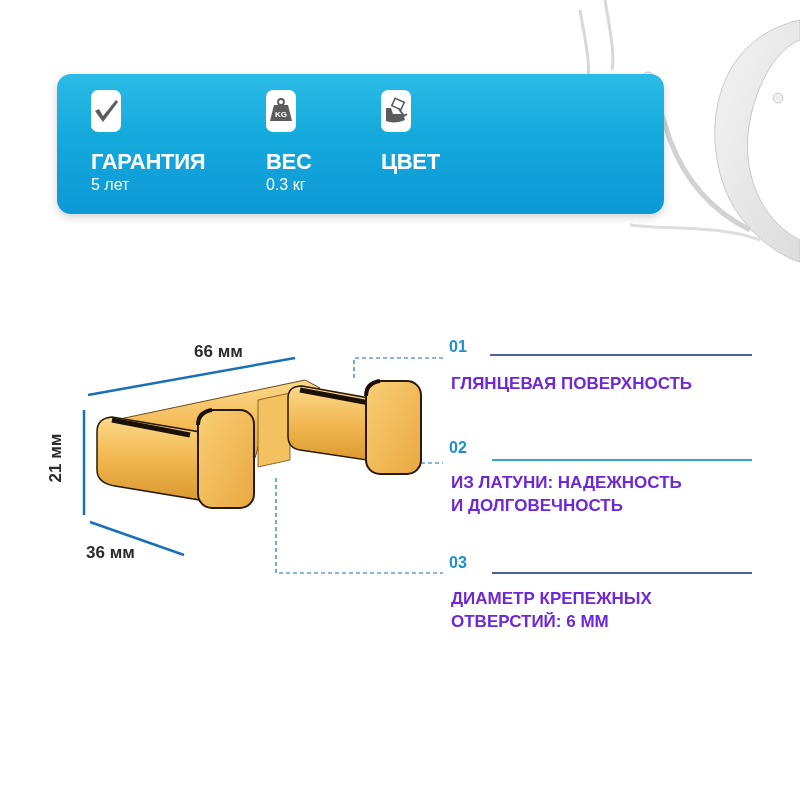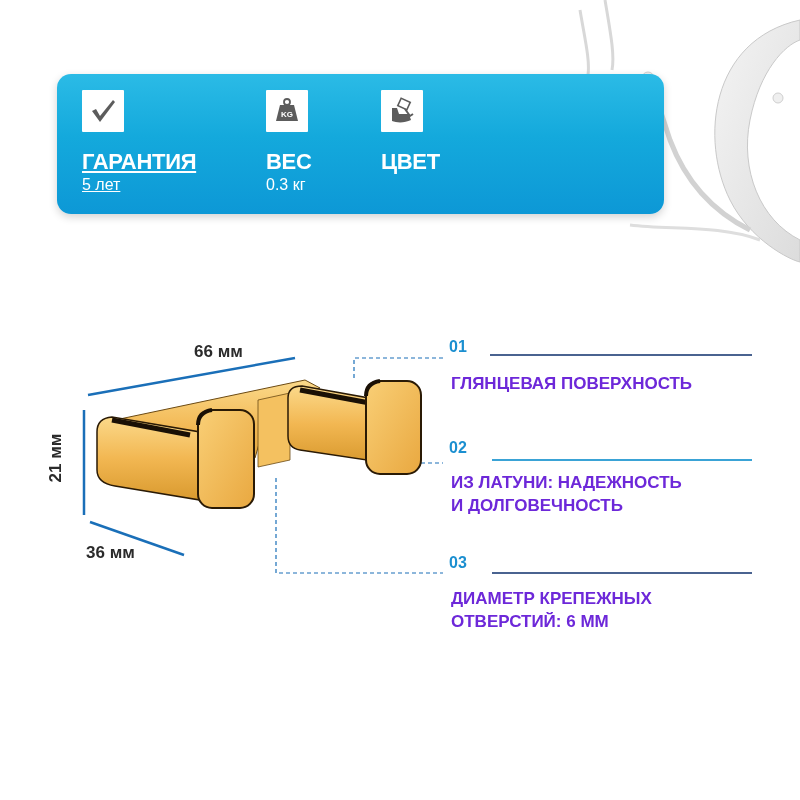--- a/index.html
+++ b/index.html
@@ -9,21 +9,21 @@
   .splash { position: absolute; right: 0; top: 0; width: 240px; height: 290px; pointer-events: none; }
 
   .info-card {
     position: absolute; left: 57px; top: 74px; width: 607px; height: 140px;
     border-radius: 14px;
     background: linear-gradient(180deg, #2bbbe6 0%, #14a9dc 45%, #0d98d6 100%);
     box-shadow: 0 3px 8px rgba(0,0,0,0.18);
   }
   .spec { position: absolute; top: 16px; color: #fff; }
   .spec .icon-box {
-    width: 42px; height: 42px; background: #fff; border-radius: 1px;
+    width: 30px; height: 42px; background: #fff; border-radius: 7px;
     display: flex; align-items: center; justify-content: center;
   }
   .spec .label { margin-top: 18px; font-weight: 700; font-size: 22px; letter-spacing: -0.3px; line-height: 24px; white-space: nowrap; }
   .spec .value { font-size: 16px; line-height: 22px; white-space: nowrap; font-weight: 400; }
 
   .dim-label { position: absolute; font-size: 17px; color: #2b2b2b; font-weight: 700; white-space: nowrap; }
   .dim-label.rot { transform: rotate(-90deg); transform-origin: center; }
 
   .diagram { position: absolute; left: 0; top: 0; width: 800px; height: 800px; }
 
@@ -42,21 +42,21 @@
   </defs>
   <path d="M240 20 C150 40 140 140 170 200 C190 240 230 260 240 262 L240 240 C200 220 180 170 190 120 C200 70 225 45 240 40 Z" fill="url(#sp)" stroke="#c9c9c9" stroke-width="1"></path>
   <path d="M20 10 C25 40 30 60 28 75 M45 0 C50 30 55 55 52 70" stroke="#d8d8d8" stroke-width="3" fill="none"></path>
   <path d="M85 80 C95 90 100 110 110 140 C125 180 150 210 190 230" stroke="#d2d2d2" stroke-width="5" fill="none"></path>
   <circle cx="88" cy="78" r="6" fill="#efefef" stroke="#cfcfcf"></circle>
   <circle cx="218" cy="98" r="5" fill="#efefef" stroke="#cfcfcf"></circle>
   <path d="M70 225 C110 230 160 225 200 240" stroke="#dedede" stroke-width="3" fill="none"></path>
 </svg>
 
 <div class="info-card">
-  <div class="spec" style="left:25px;text-decoration:underline;">
+  <div class="spec" style="left:34px;">
     <div class="icon-box">
       <svg width="30" height="30" viewBox="0 0 30 30">
           <path d="M4 15 L8 13 L12 20 L25 4 L27 6 L12 26 Z" fill="#5c5c5c"></path>
         </svg>
     </div>
     <div class="label">ГАРАНТИЯ</div>
     <div class="value">5  лет</div>
   </div>
 
   <div class="spec" style="left:209px;">

